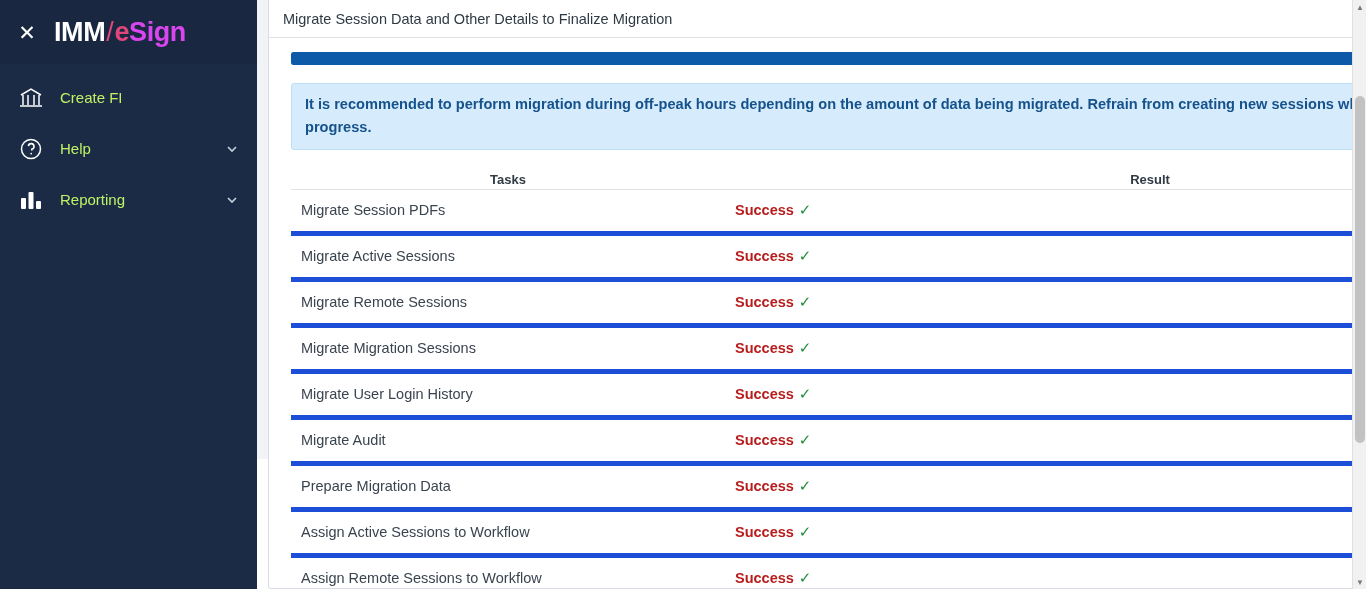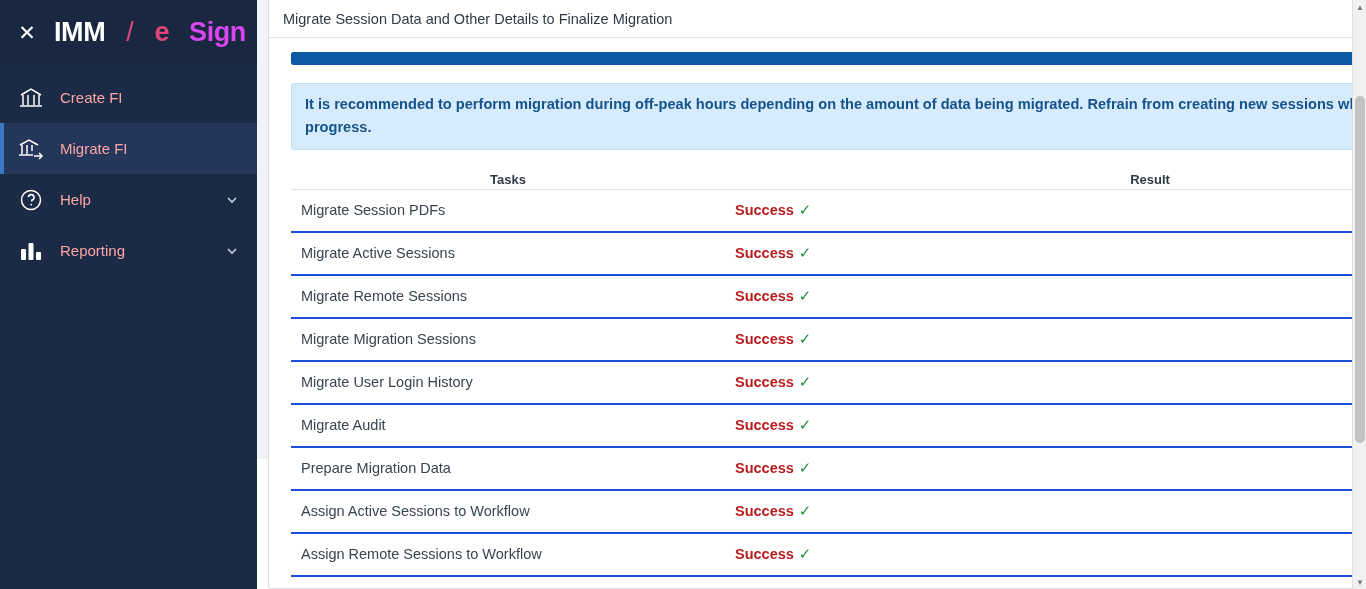--- a/index.html
+++ b/index.html
@@ -48,34 +48,33 @@
     cursor: pointer;
     font-weight: 300;
   }
   .brand {
     margin-left: 14px;
     display: flex;
     align-items: baseline;
     font-size: 27px;
     font-weight: 700;
     letter-spacing: -0.4px;
-    gap: 20px;
   }
   .brand .imm { color: #ffffff; }
   .brand .slash { color: #e0457b; font-weight: 400; padding: 0 1px; }
   .brand .e { color: #e0457b; }
   .brand .sign { color: #d946ef; }
 
   .nav { margin-top: 8px; }
   .nav-item {
     display: flex;
     align-items: center;
     height: 51px;
     padding: 0 18px 0 16px;
-    color: #fca5a5;
+    color: #bef264;
     font-size: 15px;
     cursor: pointer;
     position: relative;
     justify-content: space-between;
   }
   .nav-item.active {
     background: #24375a;
     border-left: 4px solid #3a78c2;
     padding-left: 12px;
   }
@@ -170,21 +169,21 @@
     text-align: center;
     font-weight: 700;
     color: #2f3a45;
     padding: 8px 10px 2px 10px;
     border-bottom: 1px solid #dfe3e8;
     font-size: 13px;
   }
   table.tasks th.col-task { width: 434px; }
   table.tasks td {
     padding: 11px 10px 12px 10px;
-    border-bottom: 2px solid #1d4ed8;
+    border-bottom: 5px solid #1d4ed8;
     color: #3a444f;
     vertical-align: middle;
   }
   .result-cell {
     color: #b91c1c;
     font-weight: 700;
     white-space: nowrap;
   }
   .check {
     color: #1e8c3a;
@@ -251,34 +250,20 @@
               <path d="M10 9 V19"></path>
               <path d="M16 9 V19"></path>
               <path d="M21 9 V19"></path>
               <path d="M2 20 H24"></path>
           </svg>
         </span>
         <span class="nav-label">Create FI</span>
       </div>
 
 
-      <div class="nav-item active">
-        <span class="nav-icon">
-          <svg width="26" height="24" viewBox="0 0 26 24" fill="none" stroke="currentColor" stroke-width="1.5">
-            <path d="M2 8 L11 3 L20 8"></path>
-              <path d="M4 8 V17"></path>
-              <path d="M9 8 V17"></path>
-              <path d="M14 8 V14"></path>
-              <path d="M1 18 H15"></path>
-            <path d="M16 19 H24"></path>
-              <path d="M21 16 L24 19 L21 22"></path>
-          </svg>
-        </span>
-        <span class="nav-label">Migrate FI</span>
-      </div>
 
       <div class="nav-item">
         <span class="nav-icon">
           <svg width="24" height="24" viewBox="0 0 24 24" fill="none" stroke="currentColor" stroke-width="1.5">
             <circle cx="12" cy="12" r="9.5"></circle>
             <path d="M9.4 9.2 a2.8 2.8 0 1 1 3.4 3 v1.4" stroke-width="1.6"></path>
             <circle cx="12.2" cy="16.6" r="0.9" fill="currentColor" stroke="none"></circle>
           </svg>
         </span>
         <span class="nav-label">Help</span>

